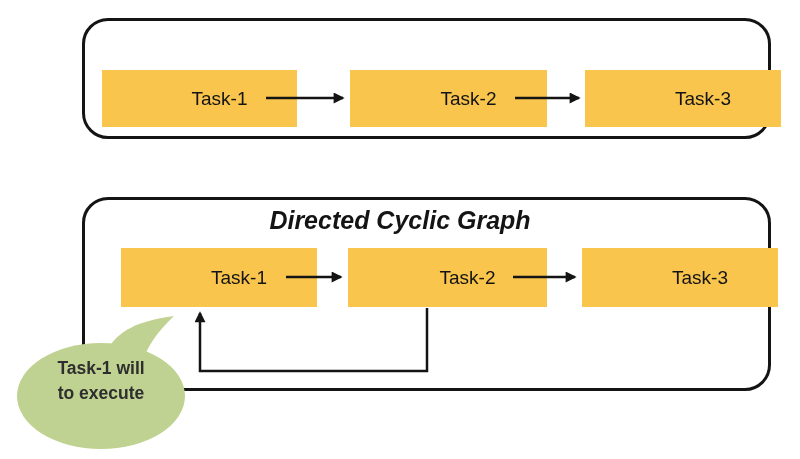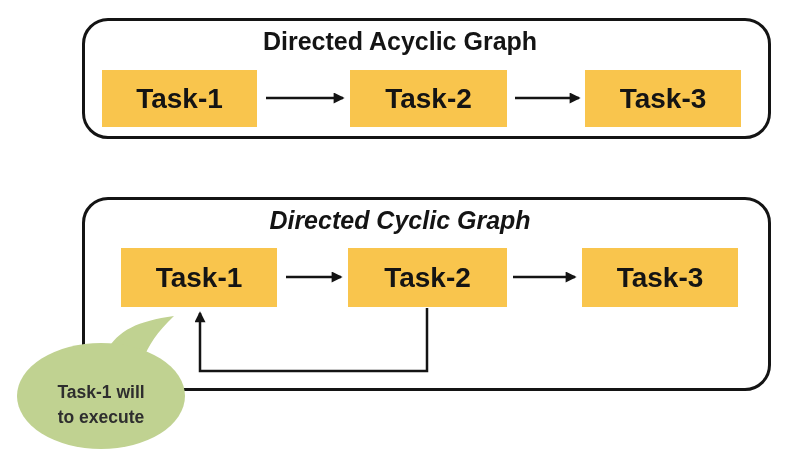--- a/index.html
+++ b/index.html
@@ -18,49 +18,48 @@
   .panel-title{
     position:absolute;left:0;right:0;text-align:center;
     font-size:25px;font-weight:700;color:var(--text_color,#111);
     letter-spacing:0px;z-index:2;
   }
   .title-acyclic{top:27px;}
   .title-cyclic{top:206px;font-style:italic;}
   .task-box{
     position:absolute;display:flex;align-items:center;justify-content:center;
     background:var(--box_fill,#F9C54D);color:var(--text_color,#111);
-    font-size:28px;font-weight:700;z-index:2;
+    font-size:19px;font-weight:400;z-index:2;padding-left:40px;
   }
   
   .a1{left:102px;top:70px;width:155px;height:57px;}
   .a2{left:350px;top:70px;width:157px;height:57px;}
   .a3{left:585px;top:70px;width:156px;height:57px;}
   
   .c1{left:121px;top:248px;width:156px;height:59px;}
   .c2{left:348px;top:248px;width:159px;height:59px;}
   .c3{left:582px;top:248px;width:156px;height:59px;}
   .overlay{position:absolute;left:0;top:0;width:800px;height:459px;z-index:3;pointer-events:none;}
   .ln{stroke:var(--line_color,#111);stroke-width:2.5;fill:none;}
   .ah{fill:var(--line_color,#111);}
   .bubble-shape{fill:var(--bubble_fill,#C0D291);stroke:none;}
   .bubble-text{
     position:absolute;left:13px;top:356px;width:176px;z-index:4;
     display:flex;flex-direction:column;align-items:center;
     font-size:17.5px;font-weight:700;line-height:24.5px;
-    color:var(--bubble_text_color,#2F2F2F);text-align:center;margin-top:24px;
+    color:var(--bubble_text_color,#2F2F2F);text-align:center;
   }
   .bubble-line{white-space:pre;}
 </style>
 </head>
 <body>
 
 <div class="canvas">
 
   <div class="panel panel-acyclic"></div>
-  <div class="panel-title title-acyclic">Directed Acyclic Graph</div>
   <div class="task-box a1">Task-1</div>
   <div class="task-box a2">Task-2</div>
   <div class="task-box a3">Task-3</div>
 
   <div class="panel panel-cyclic"></div>
   <div class="panel-title title-cyclic">Directed Cyclic Graph</div>
   <div class="task-box c1">Task-1</div>
   <div class="task-box c2">Task-2</div>
   <div class="task-box c3">Task-3</div>
 

